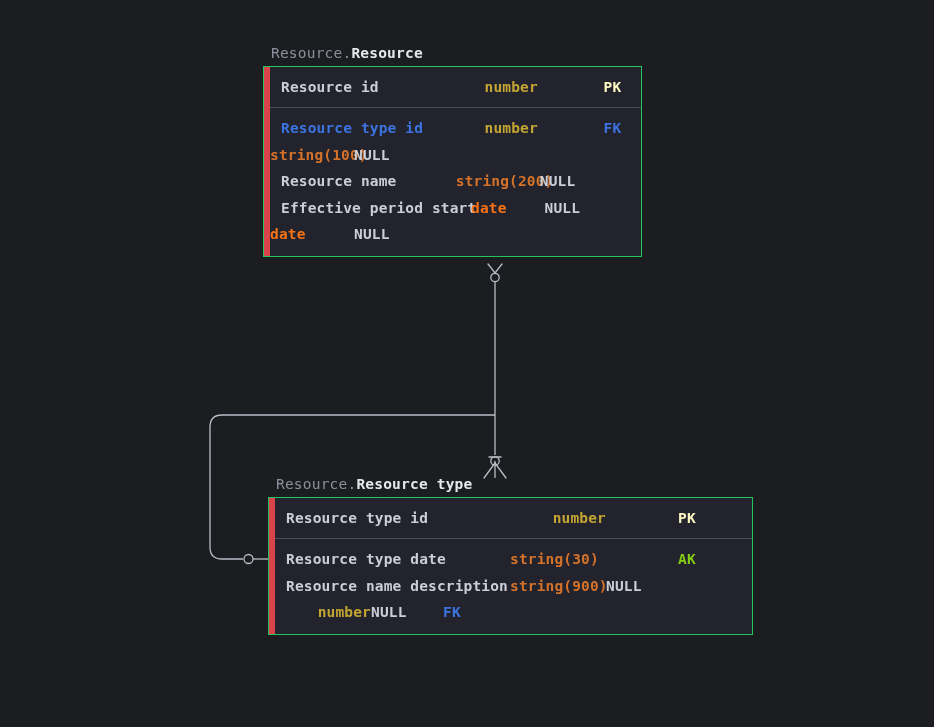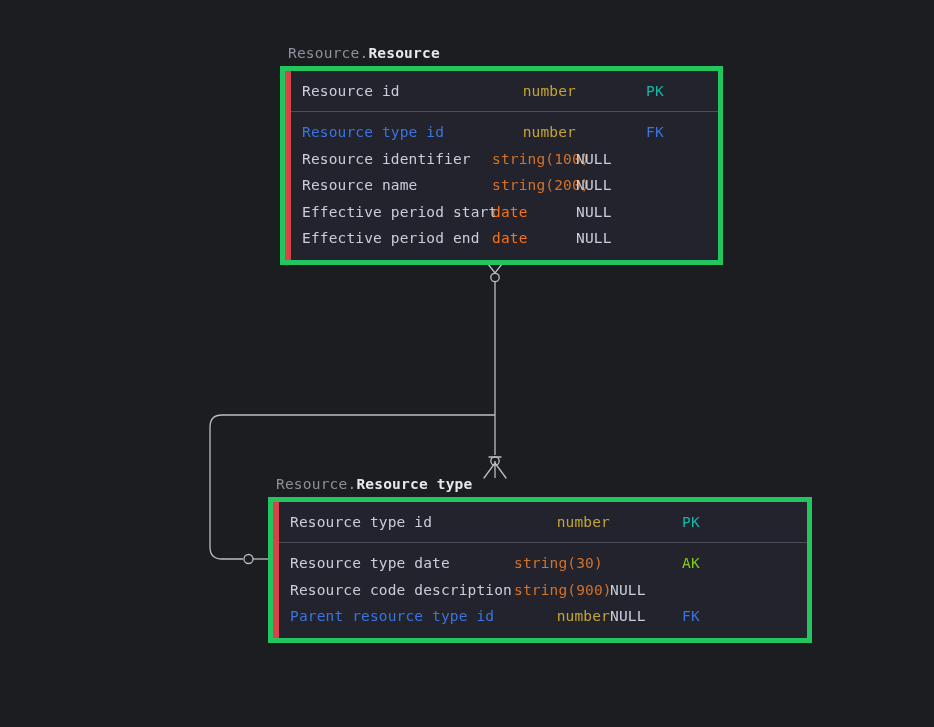--- a/index.html
+++ b/index.html
@@ -50,23 +50,24 @@
     color: #8b919c;
   }
   .entity-title .name {
     color: #e6e8ec;
     font-weight: bold;
   }
 
   .entity-box {
     position: relative;
     background: #22232c;
-    border: 5px solid #22c55e;
+    border: 1px solid #22c55e;
     box-sizing: border-box;
     display: block;
+    font-weight: bold;
   }
 
   .accent-bar {
     position: absolute;
     left: 0;
     top: 0;
     bottom: 0;
     width: 6px;
     background: #d9434a;
   }
@@ -112,21 +113,21 @@
   .tbl1 .col-type { width: 84px; }
   .tbl1 .col-null { width: 70px; }
   .tbl1 .col-key  { width: 40px; text-align: left; }
 
   
   .tbl2 .col-name { width: 224px; }
   .tbl2 .col-type { width: 96px; }
   .tbl2 .col-null { width: 72px; }
   .tbl2 .col-key  { width: 40px; text-align: left; }
 
-  .pk-section .col-key { color: #14b8a6; }
+  .pk-section .col-key { color: #fef9c3; }
 </style>
 </head>
 <body>
 
 <div id="canvas">
 
   <svg class="relations-layer" width="934" height="727" viewBox="0 0 934 727" fill="none">
 
     <g>
 
@@ -151,21 +152,21 @@
                Q210 415 210 427
                L210 547
                Q210 559 222 559
                L243 559" stroke="#b9bdc6" stroke-width="1.3" fill="none" stroke-linejoin="round"></path>
 
       <circle cx="248.5" cy="559" r="4.5" stroke="#b9bdc6" stroke-width="1.3" fill="#1c1d21"></circle>
       <path d="M253 559 L268 559" stroke="#b9bdc6" stroke-width="1.3" fill="none"></path>
     </g>
   </svg>
 
-  <div class="entity" style="left:280px; top:45px; width:443px;">
+  <div class="entity" style="left:263px; top:45px; width:379px;">
 
     <div class="entity-title">
       <span class="schema">Resource.</span><span class="name">Resource</span>
     </div>
 
     <div class="entity-box tbl1">
       <div class="accent-bar"></div>
       <div class="entity-inner">
 
         <div class="pk-section">
@@ -180,53 +181,51 @@
         <div class="body-section">
 
           <div class="attr-row">
             <span class="col-name fk-name">Resource type id</span>
             <span class="col-type t-number">number</span>
             <span class="col-null"></span>
             <span class="col-key fk-key">FK</span>
           </div>
 
           <div class="attr-row">
-            <span class="col-name">Resource identifier</span>
             <span class="col-type t-string">string(100)</span>
             <span class="col-null">NULL</span>
             <span class="col-key"></span>
           </div>
 
           <div class="attr-row">
             <span class="col-name">Resource name</span>
             <span class="col-type t-string">string(200)</span>
             <span class="col-null">NULL</span>
             <span class="col-key"></span>
           </div>
 
           <div class="attr-row">
             <span class="col-name">Effective period start</span>
             <span class="col-type t-date">date</span>
             <span class="col-null">NULL</span>
             <span class="col-key"></span>
           </div>
 
           <div class="attr-row">
-            <span class="col-name">Effective period end</span>
             <span class="col-type t-date">date</span>
             <span class="col-null">NULL</span>
             <span class="col-key"></span>
           </div>
 
         </div>
       </div>
     </div>
   </div>
 
-  <div class="entity" style="left:268px; top:476px; width:544px;">
+  <div class="entity" style="left:268px; top:476px; width:485px;">
 
     <div class="entity-title">
       <span class="schema">Resource.</span><span class="name">Resource type</span>
     </div>
 
     <div class="entity-box tbl2">
       <div class="accent-bar"></div>
       <div class="entity-inner">
 
         <div class="pk-section">
@@ -241,28 +240,27 @@
         <div class="body-section">
 
           <div class="attr-row">
             <span class="col-name">Resource type date</span>
             <span class="col-type t-string">string(30)</span>
             <span class="col-null"></span>
             <span class="col-key">AK</span>
           </div>
 
           <div class="attr-row">
-            <span class="col-name">Resource code description</span>
+            <span class="col-name">Resource name description</span>
             <span class="col-type t-string">string(900)</span>
             <span class="col-null">NULL</span>
             <span class="col-key"></span>
           </div>
 
           <div class="attr-row">
-            <span class="col-name fk-name">Parent resource type id</span>
             <span class="col-type t-number">number</span>
             <span class="col-null">NULL</span>
             <span class="col-key fk-key">FK</span>
           </div>
 
         </div>
       </div>
     </div>
   </div>
 

